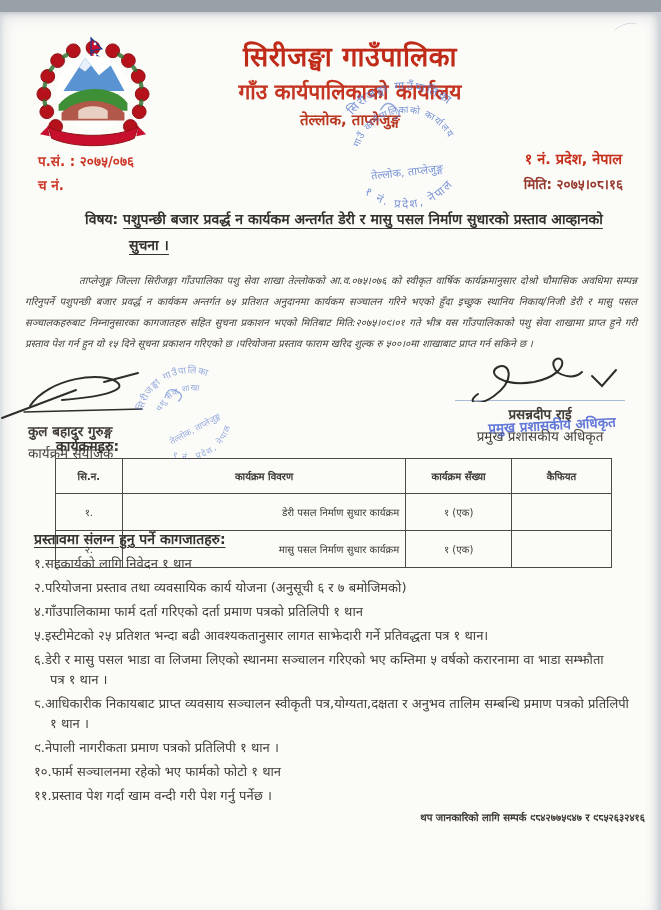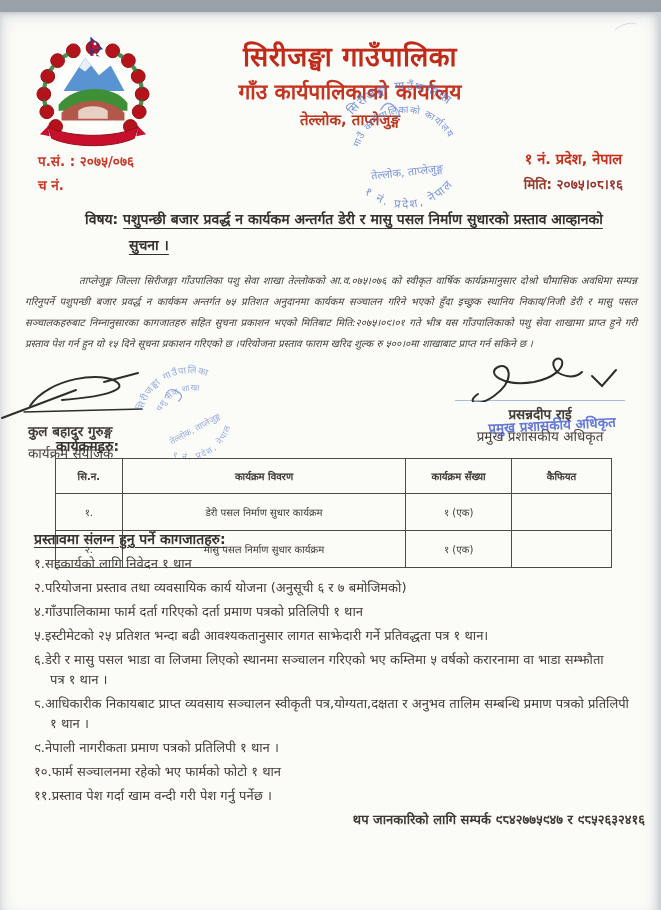--- a/index.html
+++ b/index.html
@@ -49,30 +49,30 @@
 
   
   .programs-heading{position:absolute;left:56px;top:424px;font-size:14px;font-weight:bold;color:#383430;text-align:center;}
   table.programs{position:absolute;left:55px;top:446px;width:557px;border-collapse:collapse;font-size:10px;color:#3e3a34;}
   table.programs th,table.programs td{border:1px solid #4e4b46;padding:4px 6px;}
   table.programs th{font-weight:bold;height:26px;}
   table.programs td{height:28px;}
   .col-sn{width:12%;text-align:center;}
   .col-desc{width:51%;}
   th.col-desc{text-align:center;}
-  td.col-desc{text-align:center;padding-left:12px;}
+  td.col-desc{text-align:right;padding-left:12px;}
   .col-count{width:19%;text-align:center;}
   .col-rem{width:18%;text-align:center;}
 
   
   .docs{position:absolute;left:34px;top:517px;width:596px;font-size:13px;color:#423d37;}
   .docs-heading{font-weight:bold;font-size:14px;color:#373330;text-decoration:underline;text-underline-offset:3px;margin-bottom:6px;}
   .doc-item{line-height:20px;margin-bottom:4px;padding-left:16px;text-indent:-16px;}
 
-  .footer-contact{position:absolute;left:0;top:798px;width:645px;text-align:right;font-size:13px;font-weight:bold;color:#3d3933;}
+  .footer-contact{position:absolute;left:0;top:798px;width:645px;text-align:right;font-size:10px;font-weight:bold;color:#3d3933;}
 
   .corner-mark{position:absolute;right:22px;top:6px;opacity:.35;}
 </style>
 </head>
 <body>
 
 <div class="page">
   <div class="edge-top"></div>
   <div class="edge-bottom"></div>
   <div class="edge-right"></div>

